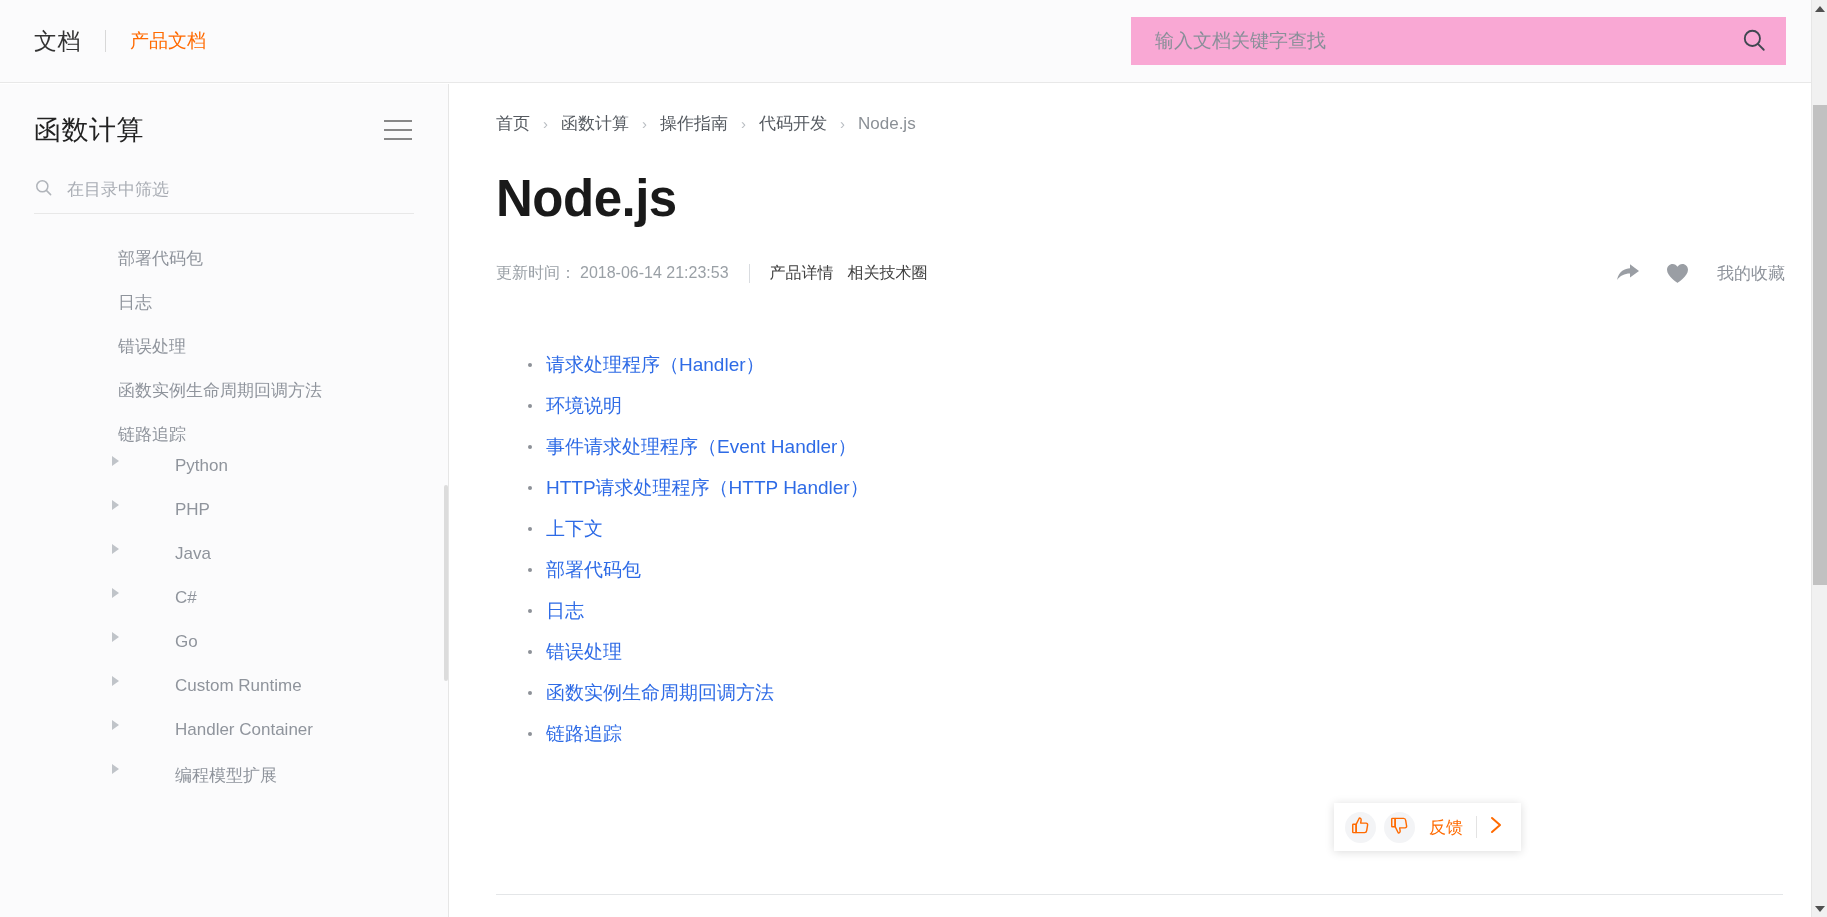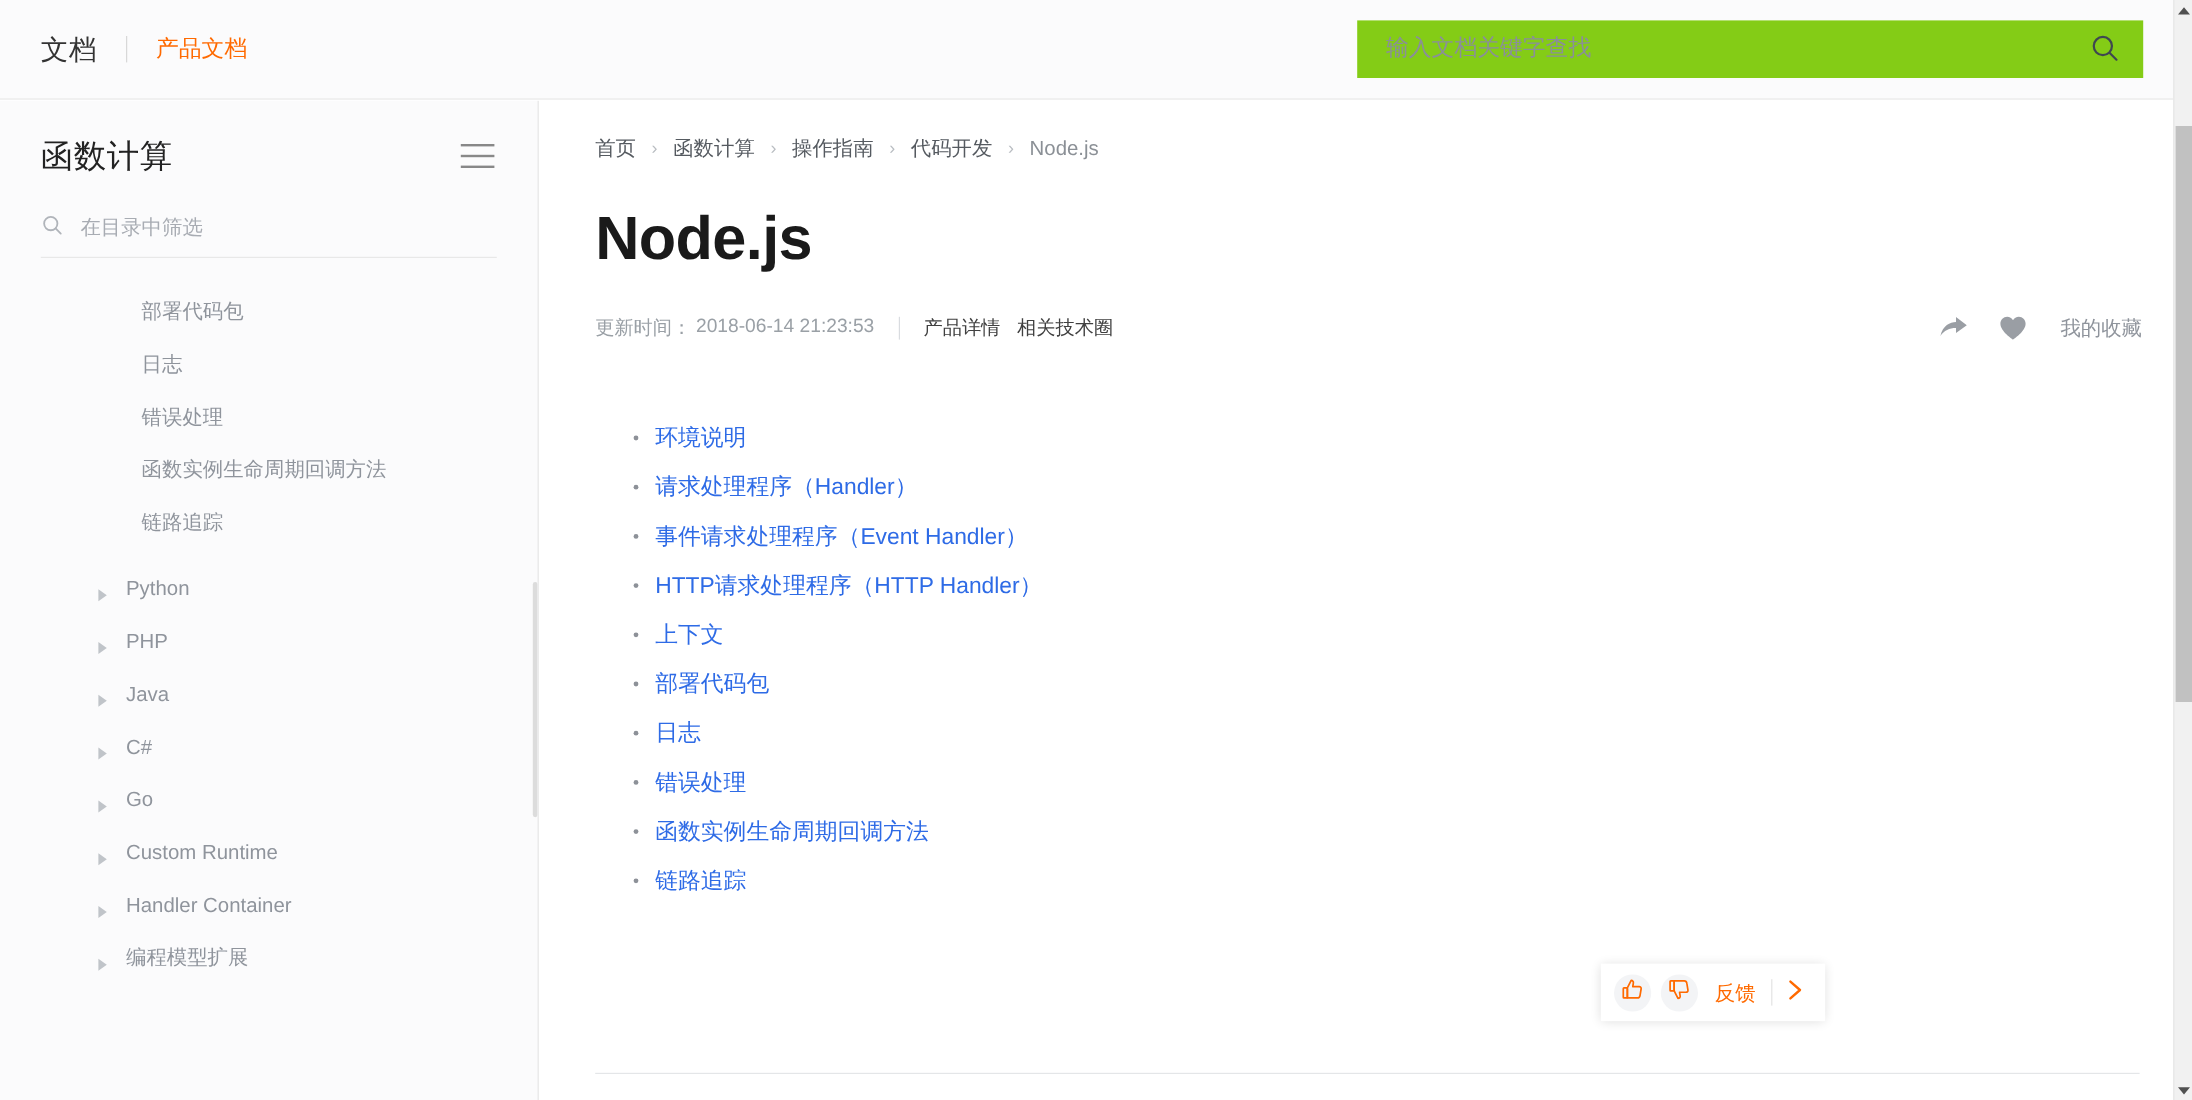--- a/index.html
+++ b/index.html
@@ -55,21 +55,21 @@
     cursor: pointer;
   }
 
   
   #searchbox {
     position: absolute;
     left: 1131px;
     top: 17px;
     width: 655px;
     height: 48px;
-    background: #84cc16;
+    background: #f9a8d4;
     display: flex;
     align-items: center;
   }
   #search-input {
     flex: 1;
     border: none;
     outline: none;
     background: transparent;
     font-size: 19px;
     color: #555;
@@ -148,26 +148,27 @@
     align-items: center;
     padding-left: 118px;
     font-size: 17px;
     color: #8f949c;
     cursor: pointer;
     white-space: nowrap;
   }
   .nav-node {
     height: 44px;
     display: flex;
-    align-items: flex-end;
-    padding-left: 82px;
+    align-items: flex-start;
+    padding-left: 112px;
     font-size: 17px;
     color: #8f949c;
     cursor: pointer;
     white-space: nowrap;
+    gap: 40px;
   }
   .caret {
     width: 0; height: 0;
     border-left: 7px solid #c0c4c9;
     border-top: 5px solid transparent;
     border-bottom: 5px solid transparent;
     margin-right: 16px;
     flex: none;
   }
   #sidebar-scroll-track {
@@ -496,24 +497,24 @@
           <svg width="23" height="21" viewBox="0 0 24 22" fill="#9a9ea4">
             <path d="M12 21 C12 21 1 14 1 7.2 C1 3.6 3.7 1 6.9 1 C9.1 1 10.9 2.2 12 4 C13.1 2.2 14.9 1 17.1 1 C20.3 1 23 3.6 23 7.2 C23 14 12 21 12 21 Z"></path>
           </svg>
         </span>
         <span id="fav-label">我的收藏</span>
       </div>
     </div>
 
     <ul id="toc">
       <li>
+        <a>请求处理程序（Handler）</a>
+      </li>
+      <li>
         <a>环境说明</a>
-      </li>
-      <li>
-        <a>请求处理程序（Handler）</a>
       </li>
       <li>
         <a>事件请求处理程序（Event Handler）</a>
       </li>
       <li>
         <a>HTTP请求处理程序（HTTP Handler）</a>
       </li>
       <li>
         <a>上下文</a>
       </li>

